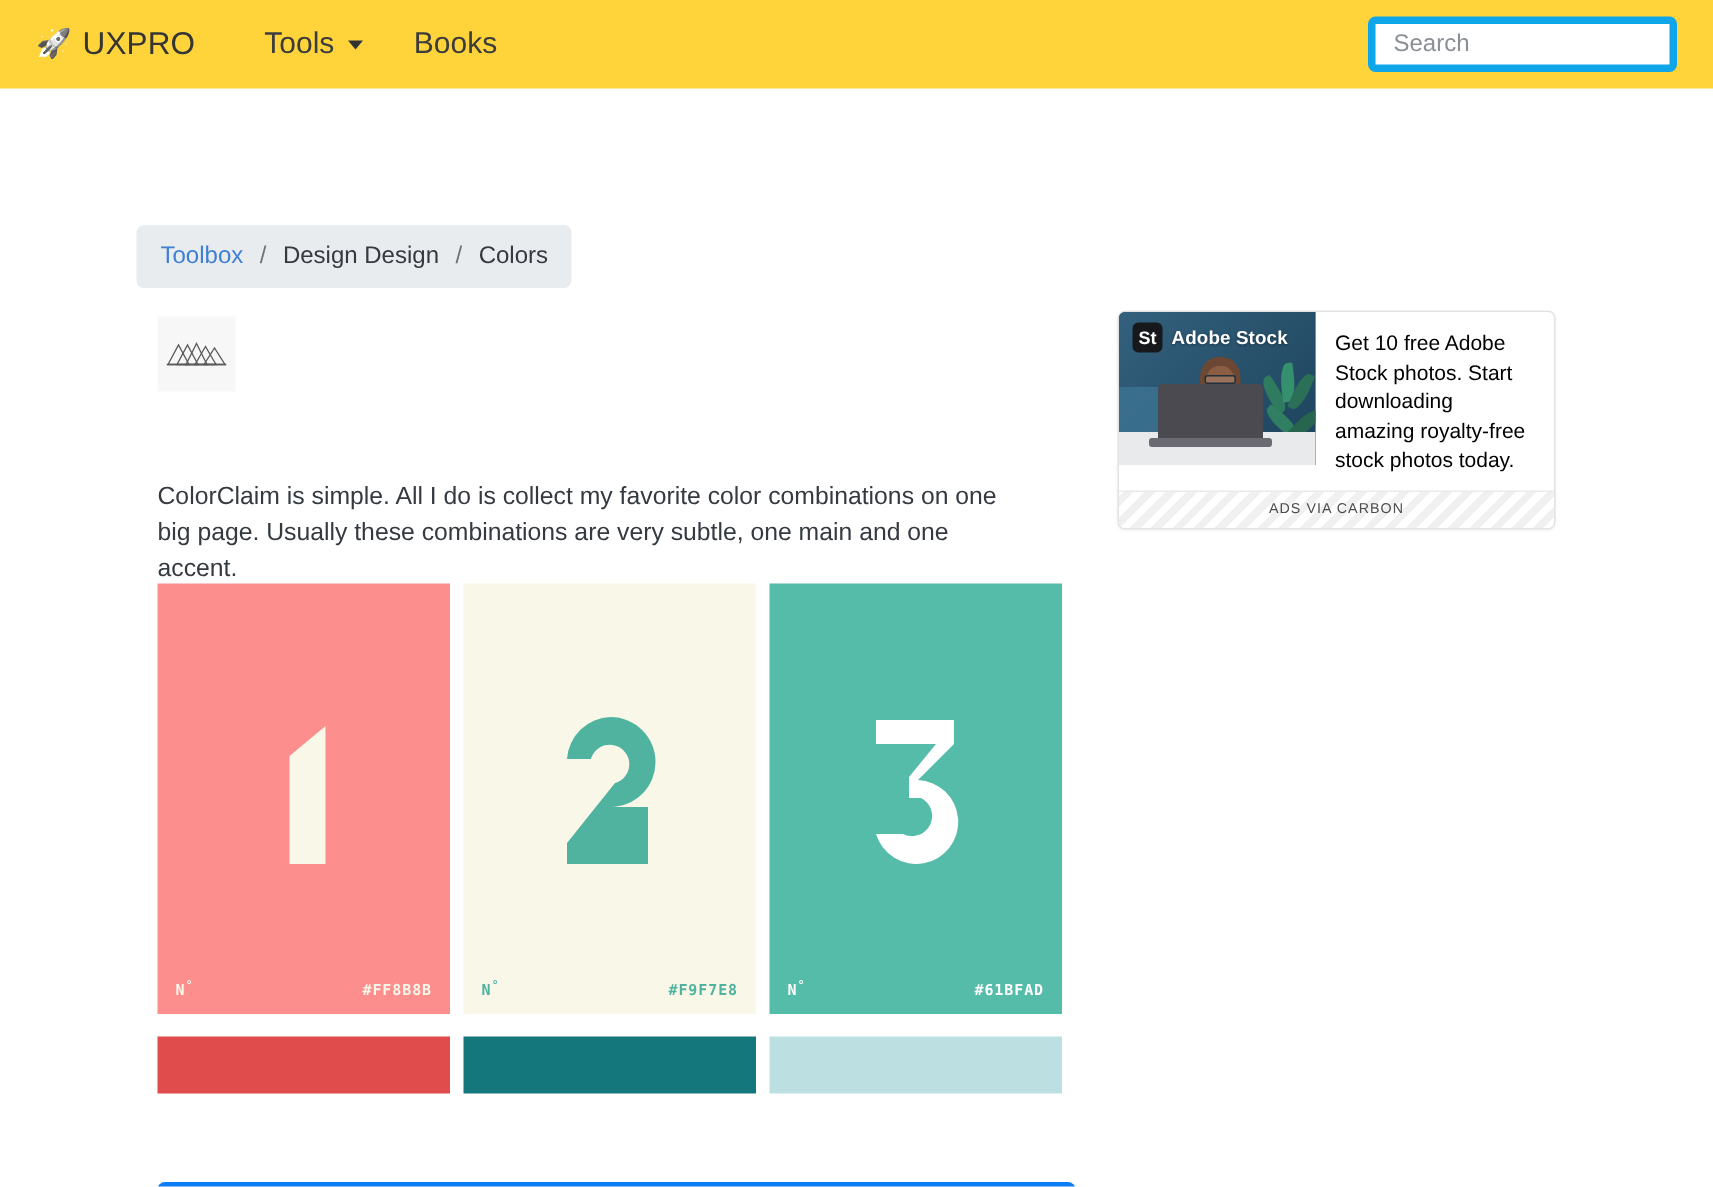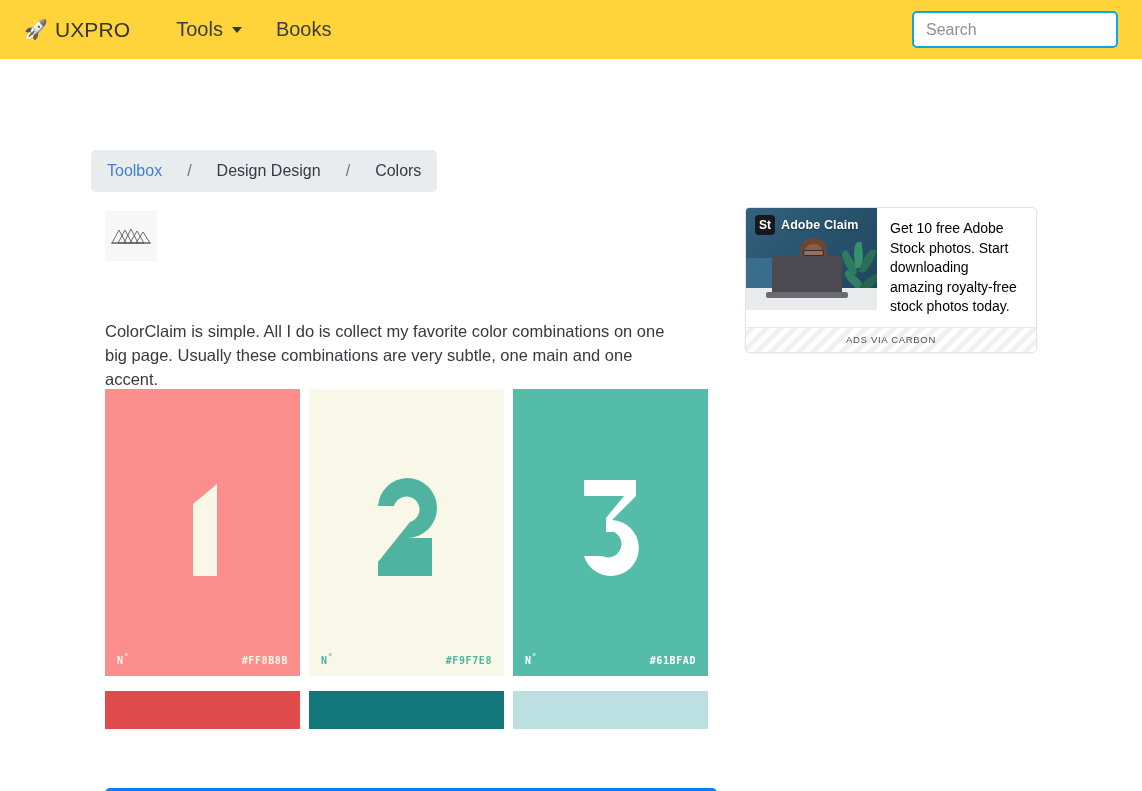--- a/index.html
+++ b/index.html
@@ -65,21 +65,21 @@
   }
   .search-wrap {
     position: absolute;
     right: 24px;
     top: 11px;
   }
   .search-input {
     width: 206px;
     height: 37px;
     border-radius: 5px;
-    border: 2px solid #0ea5e9;
+    border: 5px solid #0ea5e9;
     background: #ffffff;
     padding: 0 12px;
     font-size: 16px;
     color: #495057;
     font-family: "Liberation Sans", sans-serif;
     outline: none;
   }
   .search-input::placeholder { color: #8b9096; }
 
   
@@ -92,21 +92,21 @@
     position: absolute;
     left: 91px;
     top: 91px;
     background: #e9ecef;
     border-radius: 5px;
     padding: 12px 16px;
     font-size: 16px;
     color: #343a40;
     display: flex;
     align-items: center;
-    gap: 16px;
+    gap: 2px;
   }
   .bc-link {
     color: #3f7fd4;
     cursor: pointer;
   }
   .bc-sep { color: #6c757d; margin: 0 9px; }
   .bc-item { color: #343a40; }
 
   .title-row {
     position: absolute;
@@ -434,21 +434,21 @@
         </div>
         <div class="ad-img-head"></div>
         <div class="ad-img-face"></div>
         <div class="ad-img-glasses"></div>
         <div class="ad-img-body"></div>
         <div class="ad-img-desk"></div>
         <div class="ad-img-laptop"></div>
         <div class="ad-img-laptop-base"></div>
         <div class="ad-logo">
           <span class="ad-logo-mark">St</span>
-          <span class="ad-logo-text">Adobe Claim</span>
+          <span class="ad-logo-text">Adobe Stock</span>
         </div>
       </div>
       <div class="ad-text">Get 10 free Adobe Stock photos. Start downloading amazing royalty-free stock photos today.</div>
     </div>
     <div class="ad-footer">
       <span>ADS VIA CARBON</span>
     </div>
   </div>
 
   <div class="cards">

